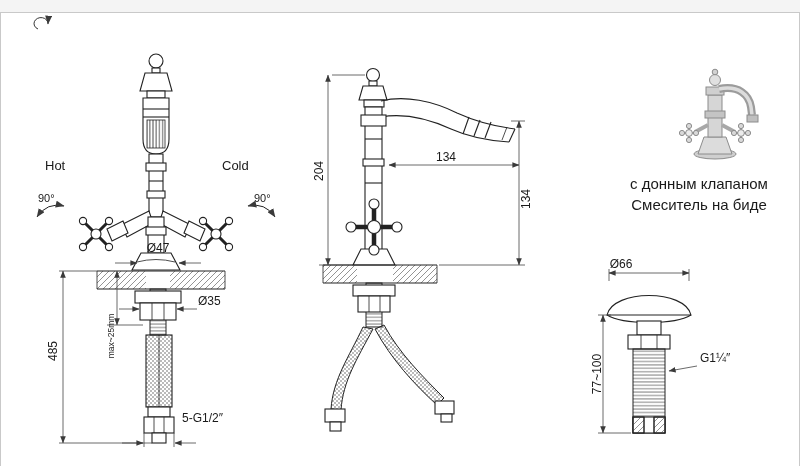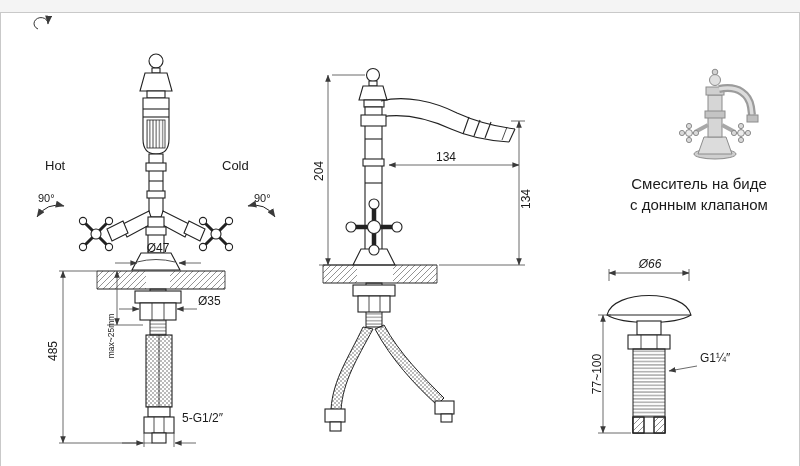--- a/index.html
+++ b/index.html
@@ -17,21 +17,21 @@
   .l-rotl { left:37px;  top:178px; font-size:11px; }
   .l-rotr { left:253px; top:178px; font-size:11px; }
   .l-d47  { left:138px; top:228px; width:38px;text-align:center; }
   .l-d35  { left:177px; top:281px;padding-left:20px; }
   .l-485  { left:34px;  top:331px; width:36px; }
   .l-max25{ left:78px;  top:316px; width:64px; font-size:8.5px; }
   .l-2g   { left:181px; top:398px; }
   .l-204  { left:300px; top:151px; width:36px; }
   .l-134h { left:428px; top:137px; width:34px; }
   .l-134v { left:507px; top:179px; width:36px; }
-  .l-d66  { left:629px; top:244px; width:40px;font-style:italic; }
+  .l-d66  { left:600px; top:244px; width:40px; }
   .l-77   { left:572px; top:354px; width:48px; }
   .l-g114 { left:699px; top:338px; }
   .info { position:absolute; left:598px; top:160px; width:200px; text-align:center; }
   .info .model { font-size:16px; margin-bottom:4px; }
   .info .desc  { font-size:15px; line-height:21px; }
 </style>
 </head>
 <body>
 
 <div class="canvas">
@@ -268,17 +268,17 @@
   <span class="lbl ctr rot l-max25">max~25mm</span>
   <span class="lbl l-2g">5-G1/2″</span>
   <span class="lbl ctr rot l-204">204</span>
   <span class="lbl ctr l-134h">134</span>
   <span class="lbl ctr rot l-134v">134</span>
   <span class="lbl ctr l-d66">Ø66</span>
   <span class="lbl ctr rot l-77">77~100</span>
   <span class="lbl l-g114">G1¼″</span>
 
   <div class="info">
+    <div class="desc">с донным клапаном</div>
     <div class="desc">Смеситель на биде</div>
-    <div class="desc">с донным клапаном</div>
   </div>
 
 </div>
 
 </body></html>

